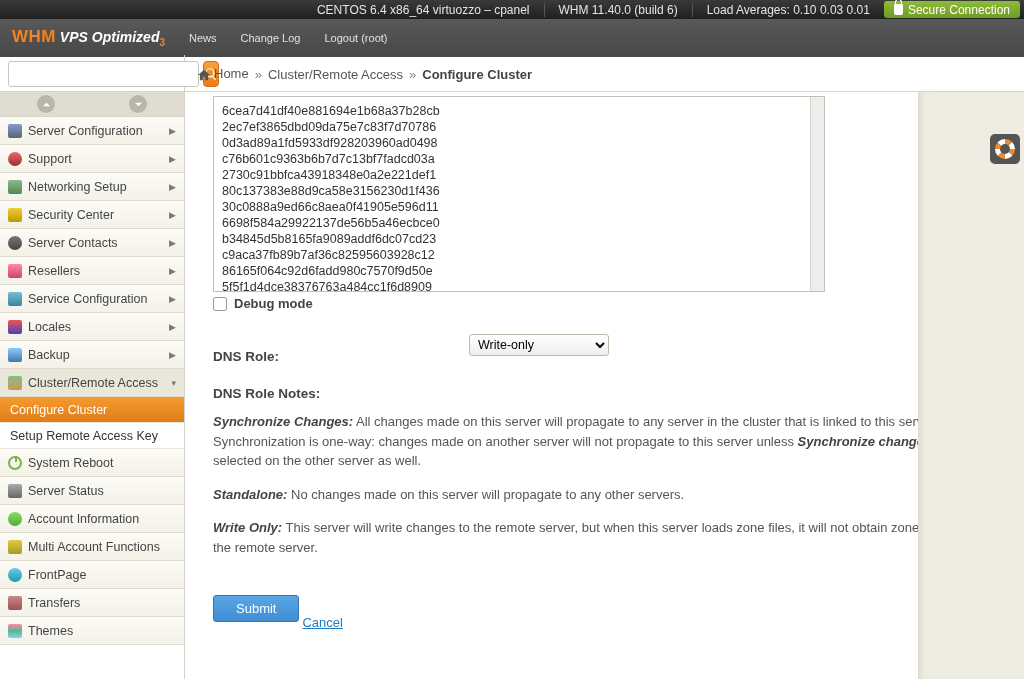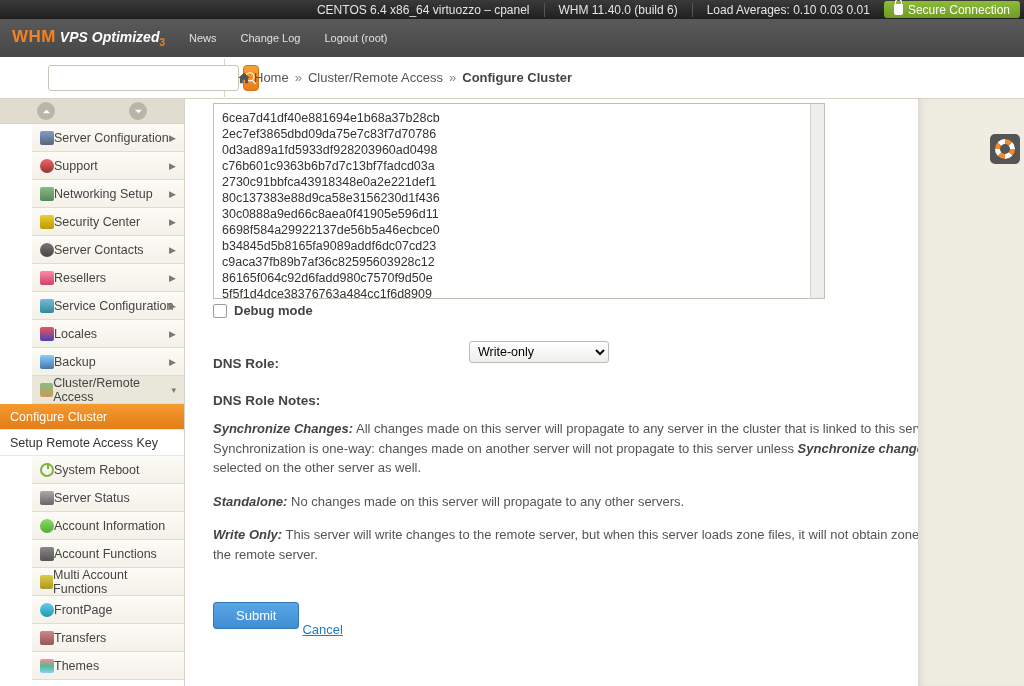--- a/index.html
+++ b/index.html
@@ -14,39 +14,39 @@
 
 
 .header { height: 38px; background: linear-gradient(#595959,#474747); display: flex; align-items: center; padding-left: 12px; gap: 24px; color: #ddd; }
 .logo { font-weight: bold; font-size: 17px; }
 .logo .whm { color: #f58220; letter-spacing: 0.5px; }
 .logo .vps { color: #fff; font-style: italic; font-size: 14px; }
 .logo .sup3 { color: #f58220; font-size: 10px; vertical-align: sub; }
 .header a { color: #e0e0e0; text-decoration: none; font-size: 11px; }
 
 
-.row2 { height: 42px; background: #fff; border-bottom: 1px solid #d6d4c9; display: flex; align-items: center; padding-left: 40px; }
+.row2 { height: 35px; background: #fff; border-bottom: 1px solid #d6d4c9; display: flex; align-items: center; }
 .searchwrap { width: 185px; padding: 6px 8px; border-right: 1px solid #d6d4c9; display: flex; gap: 4px; }
 .searchwrap input { flex: 1; height: 26px; border: 1px solid #c8c6b9; border-radius: 3px; padding: 0 6px; }
 .searchbtn { width: 26px; height: 26px; background: linear-gradient(#f9a23a,#e97d18); border: 1px solid #d56f12; border-radius: 4px; display:flex; align-items:center; justify-content:center; }
 .searchbtn svg { width:14px; height:14px; fill:#fff; }
 .breadcrumb { padding-left: 12px; color: #555; font-size: 13px; display:flex; align-items:center; gap:6px; }
 .breadcrumb .home svg { width:14px; height:14px; fill:#555; vertical-align:middle; margin-right:3px; }
 .breadcrumb .sep2 { color: #888; }
 .breadcrumb .strong { font-weight: bold; color: #444; }
 
 
 .columns { display: flex; height: 587px; }
 .sidebar { width: 185px; background: #fff; border-right: 1px solid #d6d4c9; overflow-y: hidden; }
 
 .collapse-row { height: 25px; background: #e0ddd0; border-bottom: 1px solid #d6d4c9; display:flex; justify-content:space-around; align-items:center; }
 .collapse-row .circ { width:18px; height:18px; border-radius:50%; background:#b9b6a8; display:flex; align-items:center; justify-content:center; }
 .collapse-row .circ svg { width:9px; height:9px; fill:#fff; }
 
-.navitem { height: 28px; border-bottom: 1px solid #e0ddd0; display:flex; align-items:center; padding: 12px 8px; background: linear-gradient(#fcfbf6,#f3f1e8); font-size: 12.5px; color:#444; gap:0; position:relative;margin-left:32px; }
+.navitem { height: 28px; border-bottom: 1px solid #e0ddd0; display:flex; align-items:center; padding: 12px 8px; background: linear-gradient(#fcfbf6,#f3f1e8); font-size: 12.5px; color:#444; gap:6px; position:relative; }
 .navitem .chev { position:absolute; right:8px; color:#7a7a6d; font-size:9px; }
 .navitem.expanded { background: #e9e6da; }
 .subitem { height: 26px; display:flex; align-items:center; padding-left: 10px; font-size: 12.5px; background:#fff; border-bottom: 1px solid #ebe9de; color:#333; }
 .subitem.active { background: linear-gradient(#f59b2f,#e27c17); color:#fff; }
 
 .navicon { width:14px; height:14px; display:inline-block; border-radius:2px; }
 .icon-gear { background:linear-gradient(#89c,#567); }
 .icon-support { background:linear-gradient(#e66,#933); border-radius:50%; }
 .icon-net { background:linear-gradient(#8b8,#585); }
 .icon-sec { background:linear-gradient(#ec3,#b90); }
@@ -222,24 +222,20 @@
       </div>
     <div class="navitem">
         <span class="navicon icon-status"></span>
         <span>Server Status</span>
       </div>
     <div class="navitem">
         <span class="navicon icon-accinfo"></span>
         <span>Account Information</span>
       </div>
     <div class="navitem">
-        <span class="navicon icon-accfn"></span>
-        <span>Account Functions</span>
-      </div>
-    <div class="navitem">
         <span class="navicon icon-multifn"></span>
         <span>Multi Account Functions</span>
       </div>
     <div class="navitem">
         <span class="navicon icon-fp"></span>
         <span>FrontPage</span>
       </div>
     <div class="navitem">
         <span class="navicon icon-trans"></span>
         <span>Transfers</span>

